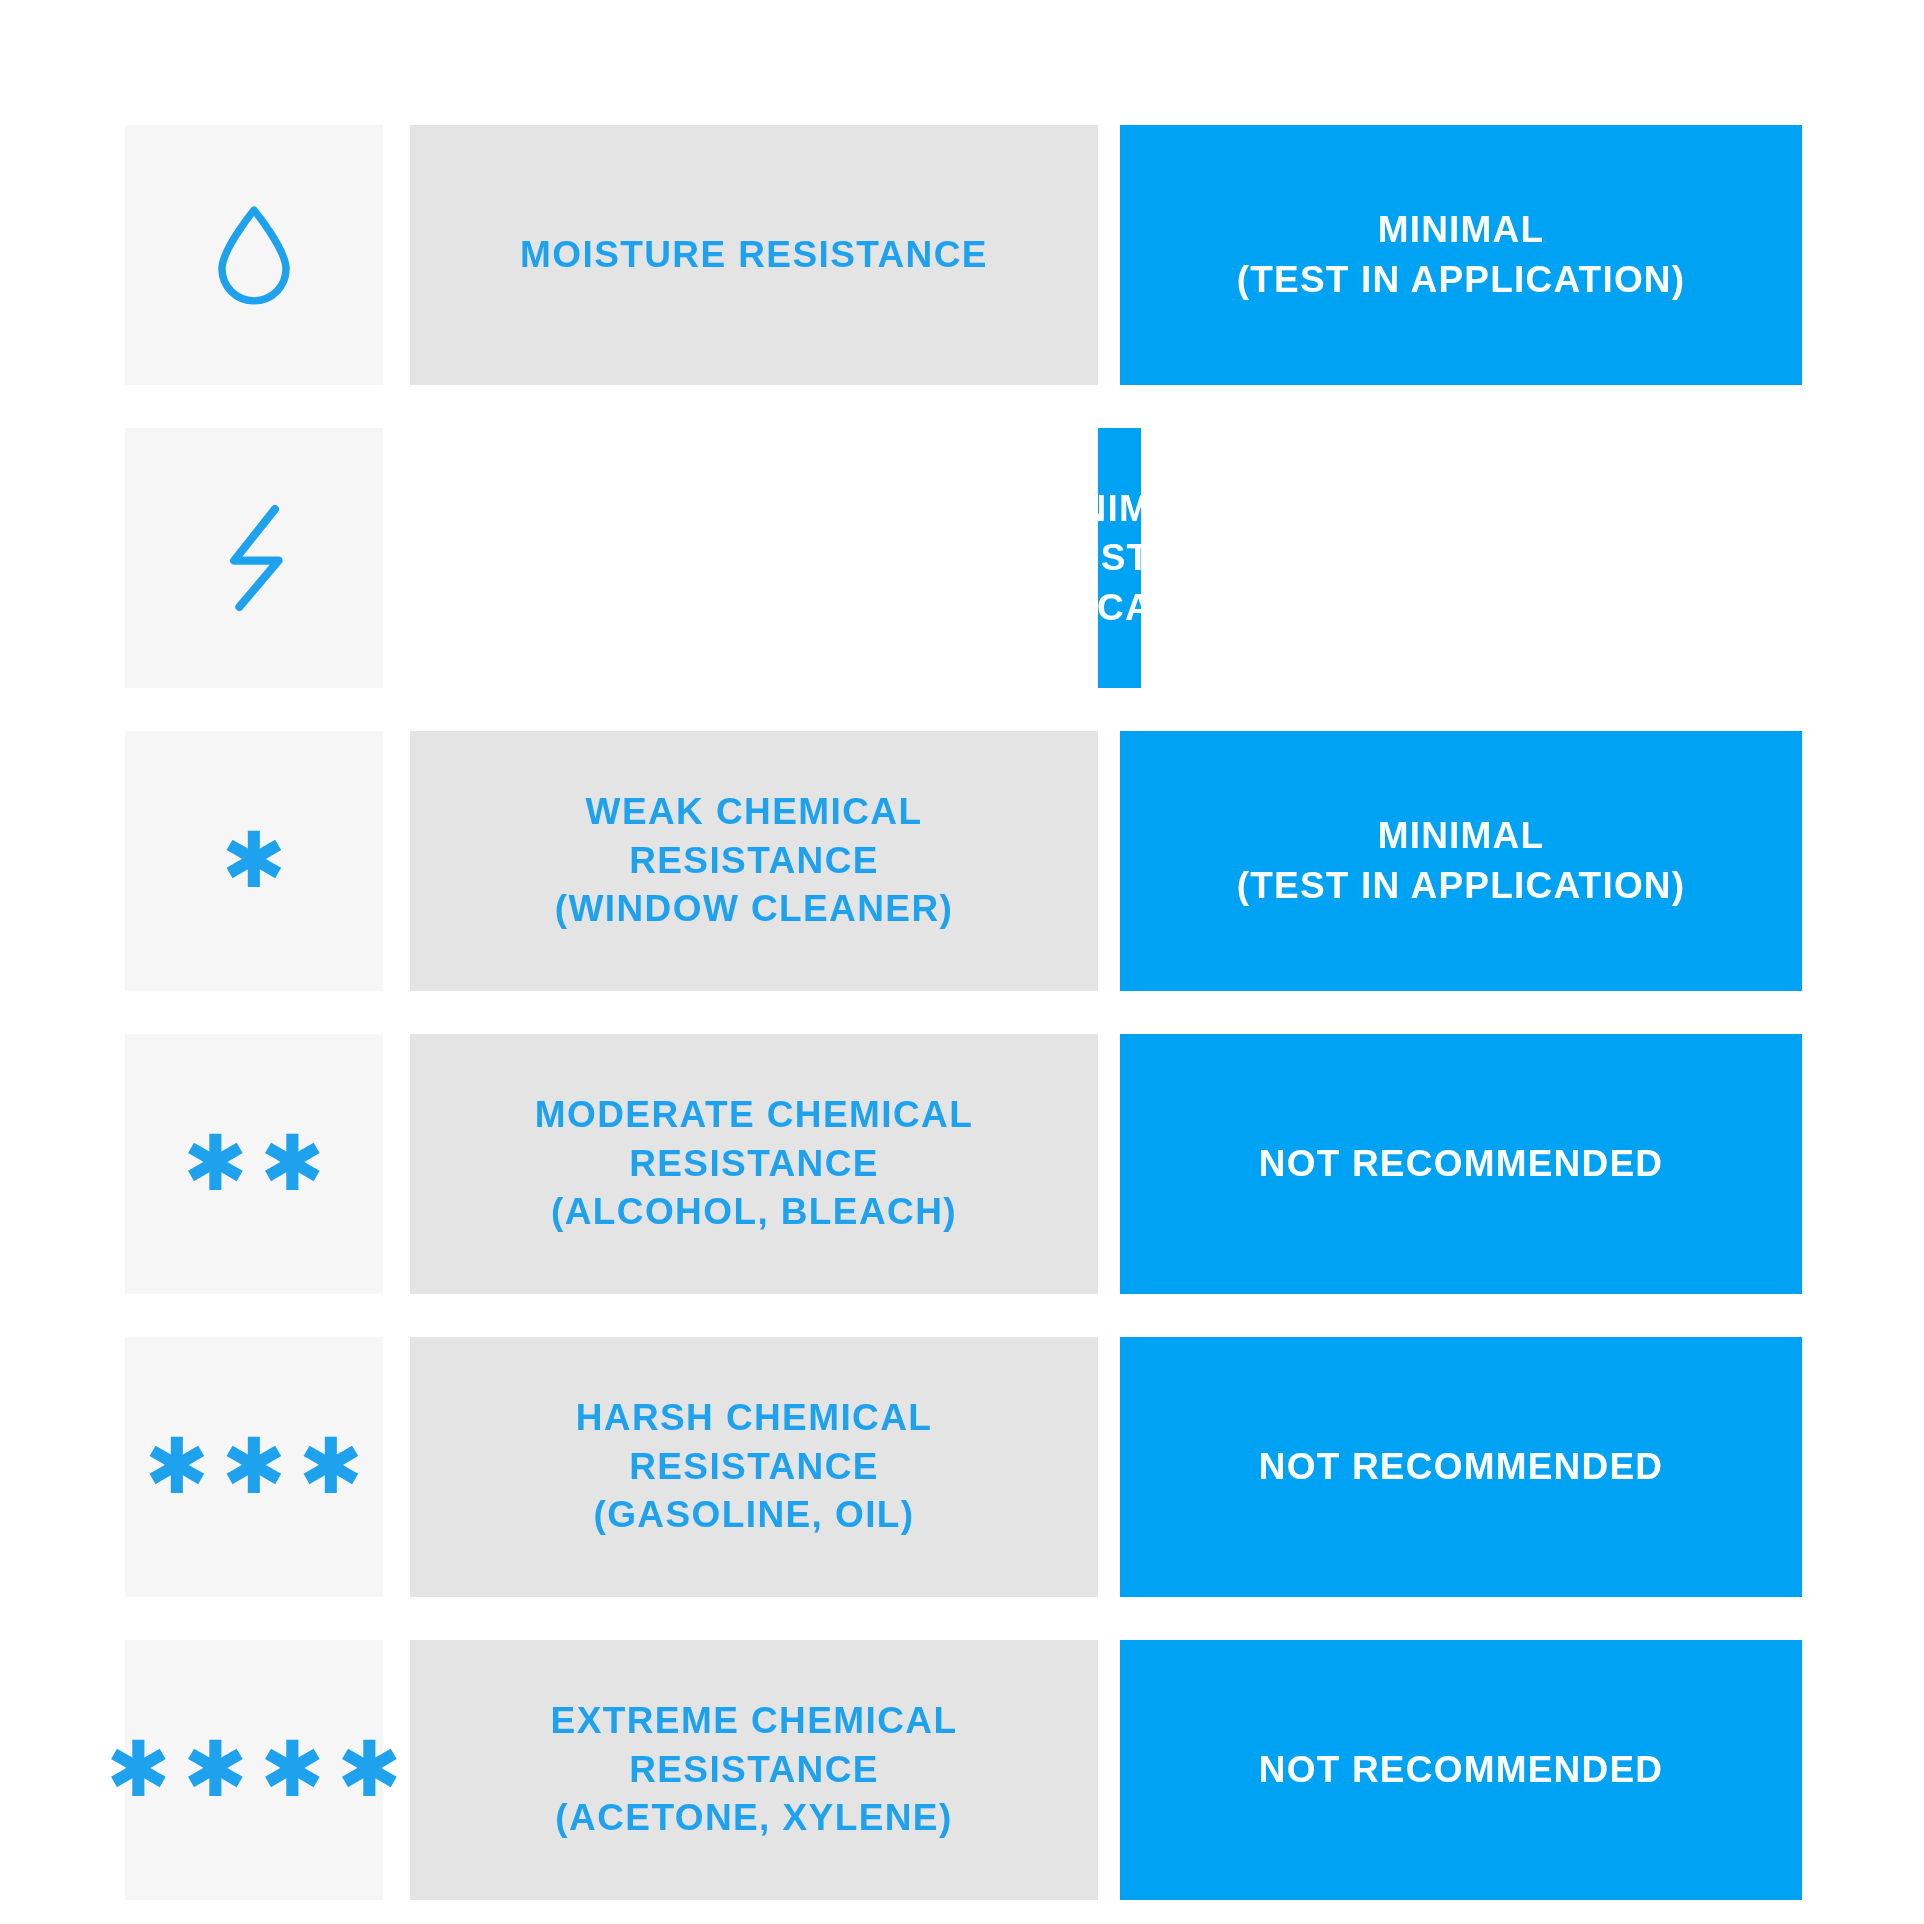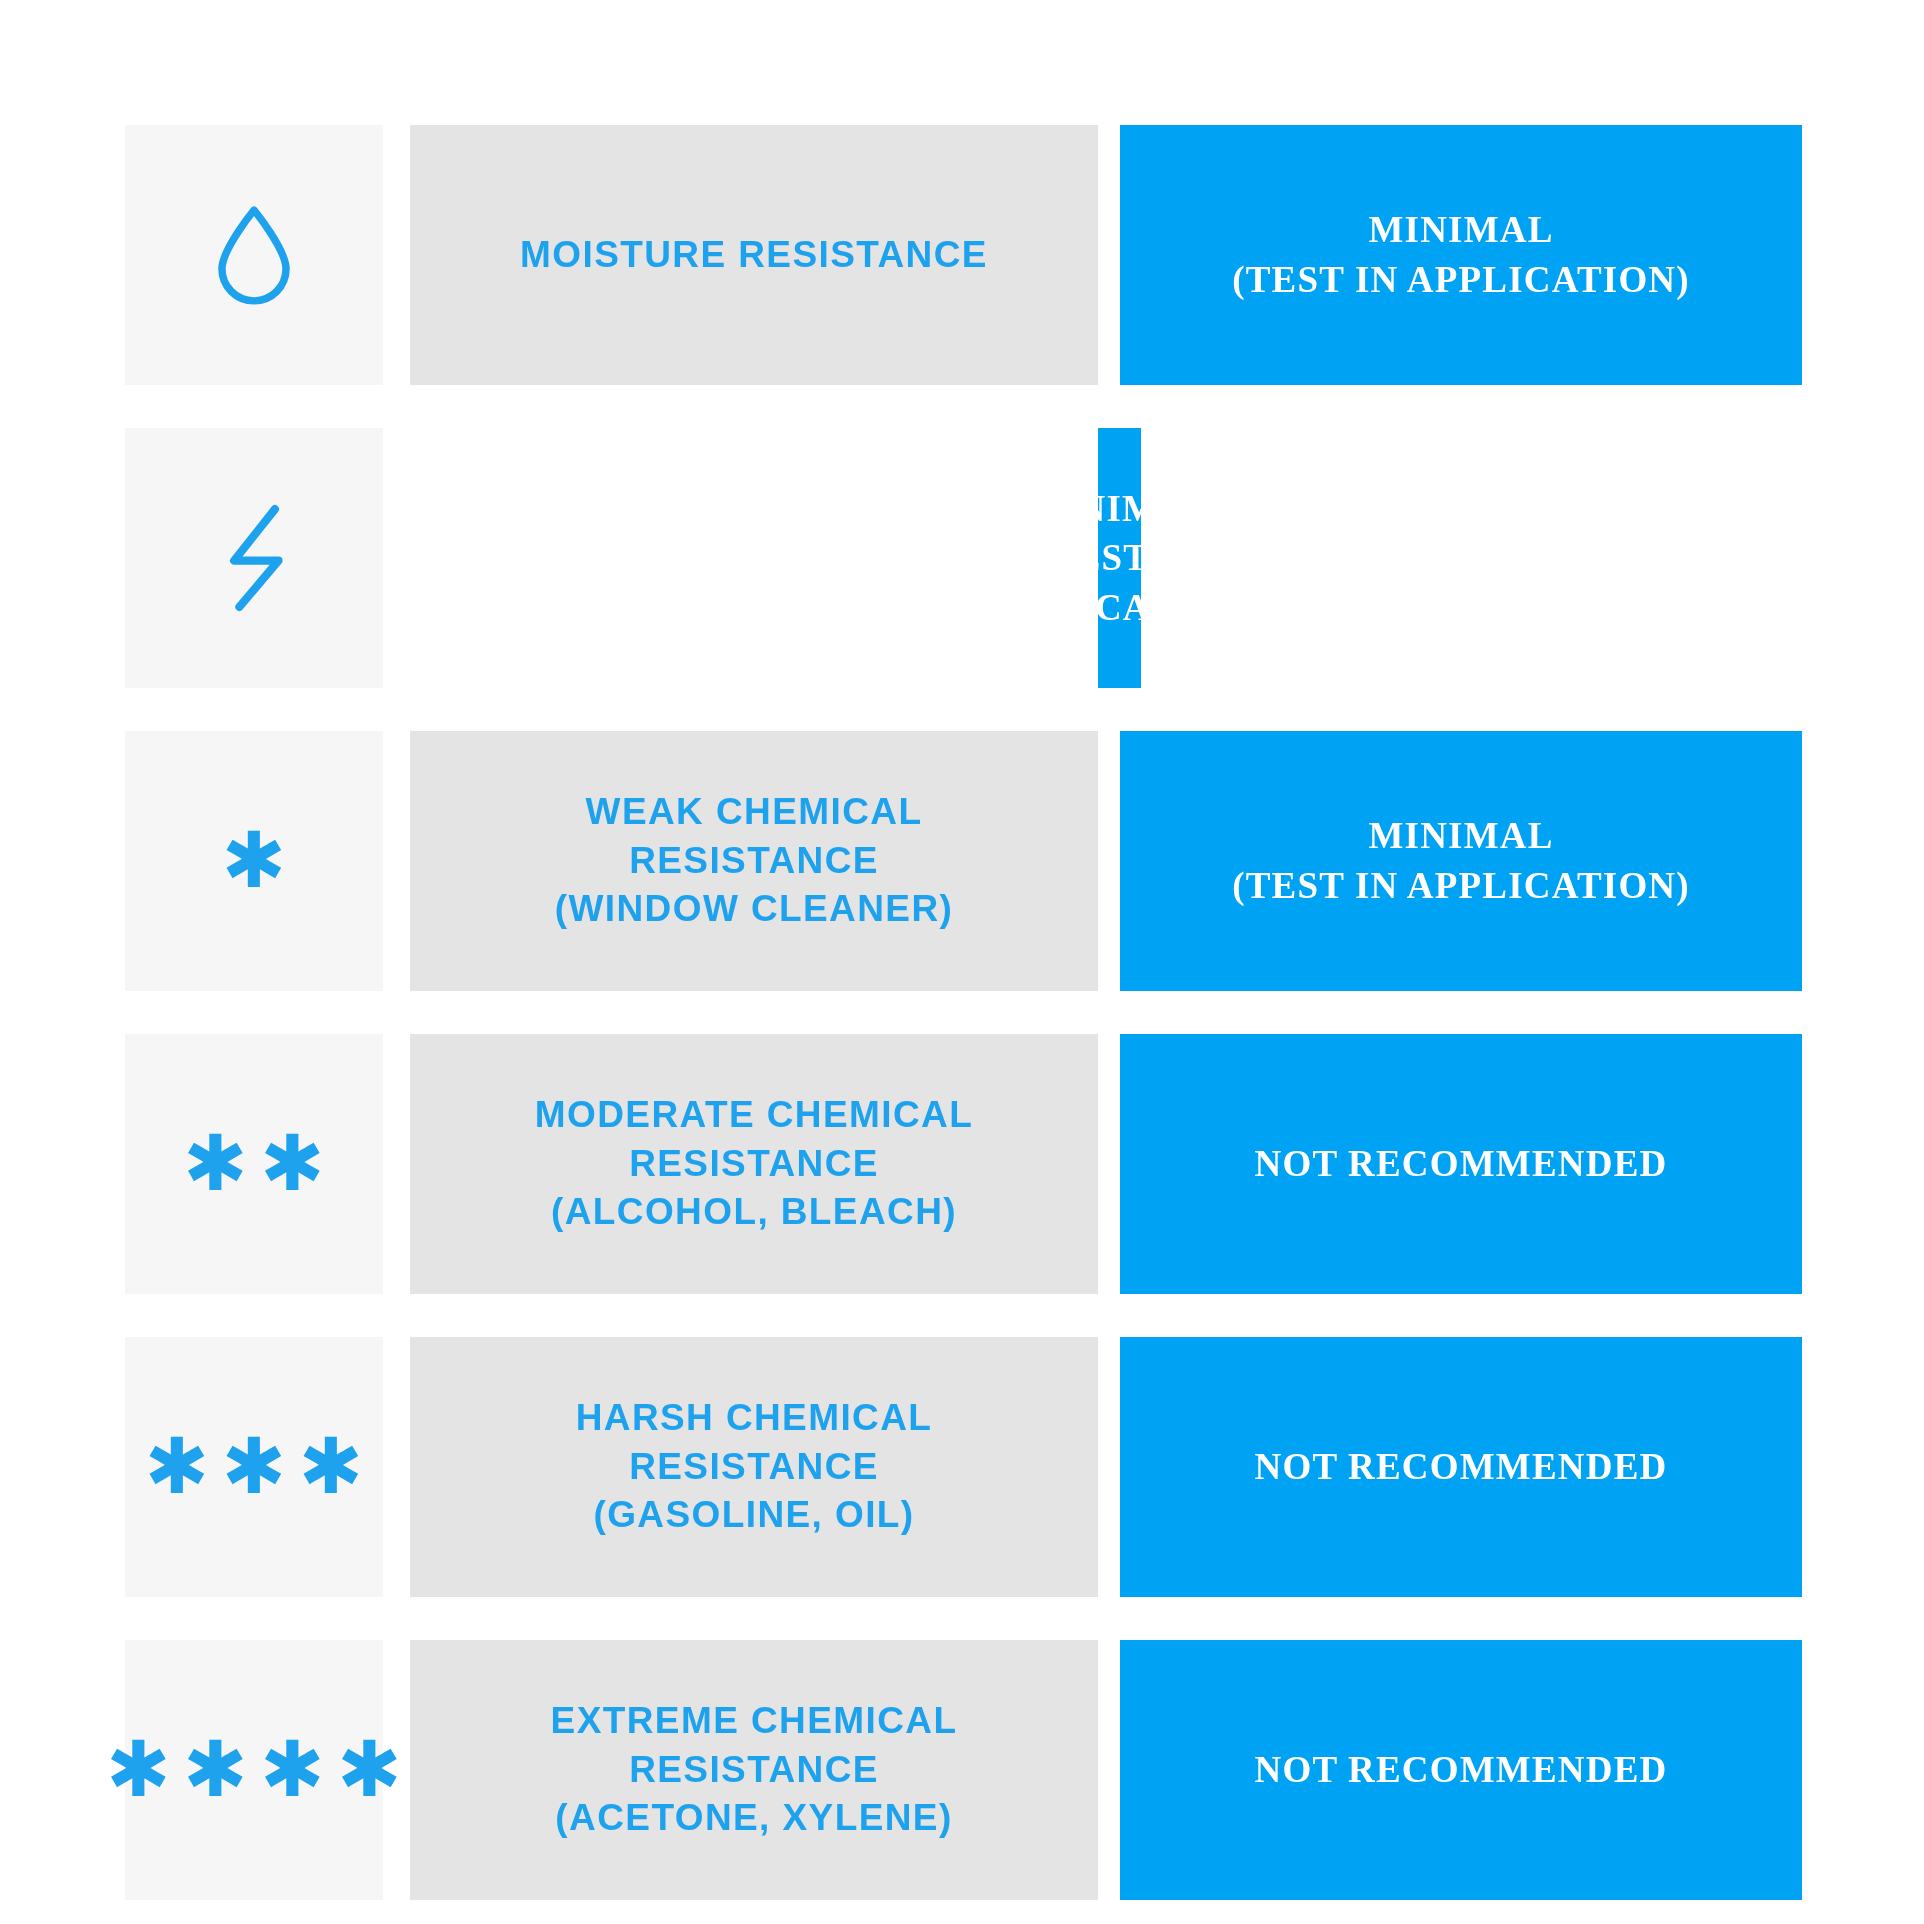--- a/index.html
+++ b/index.html
@@ -82,21 +82,20 @@
 
   
   .cell-rating {
     background: #00A2F3;
     display: flex;
     align-items: center;
     justify-content: center;
     text-align: center;
     padding: 0 21.4px;
     box-sizing: border-box;
-    font-family: Liberation Serif, serif;
   }
   .rating-text {
     color: #ffffff;
     font-size: 37px;
     font-weight: 700;
     letter-spacing: 1.2px;
     line-height: 1.34;
     text-transform: uppercase;
     white-space: pre-line;
   }

